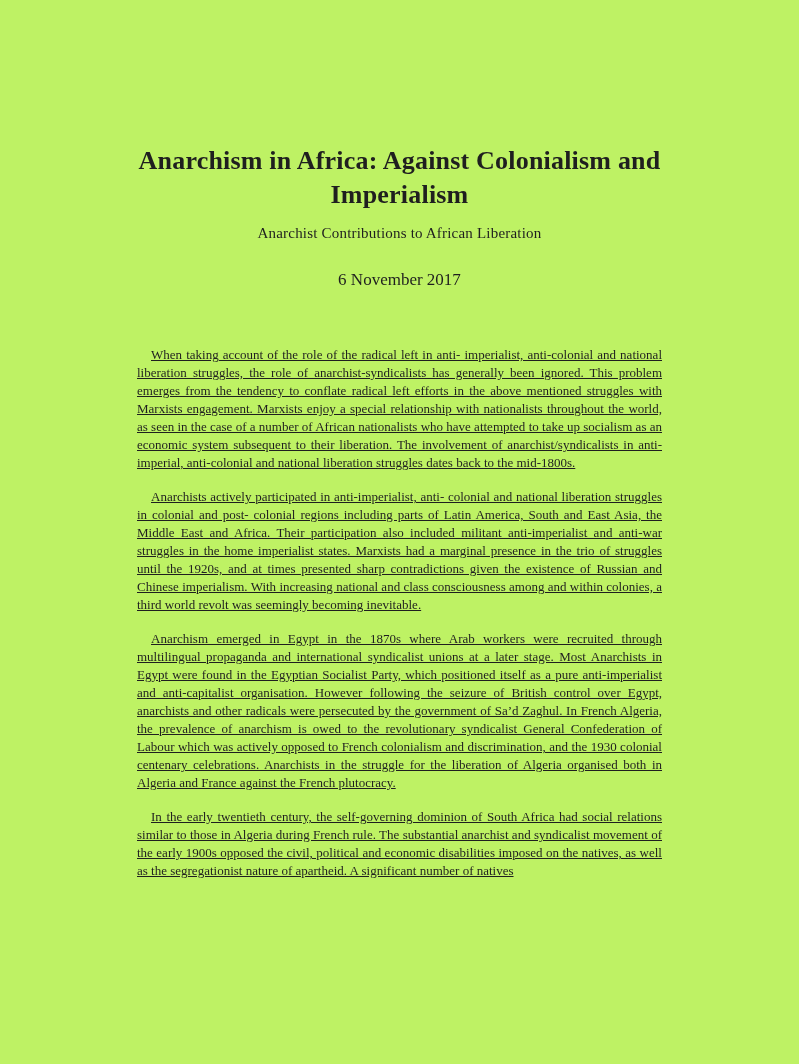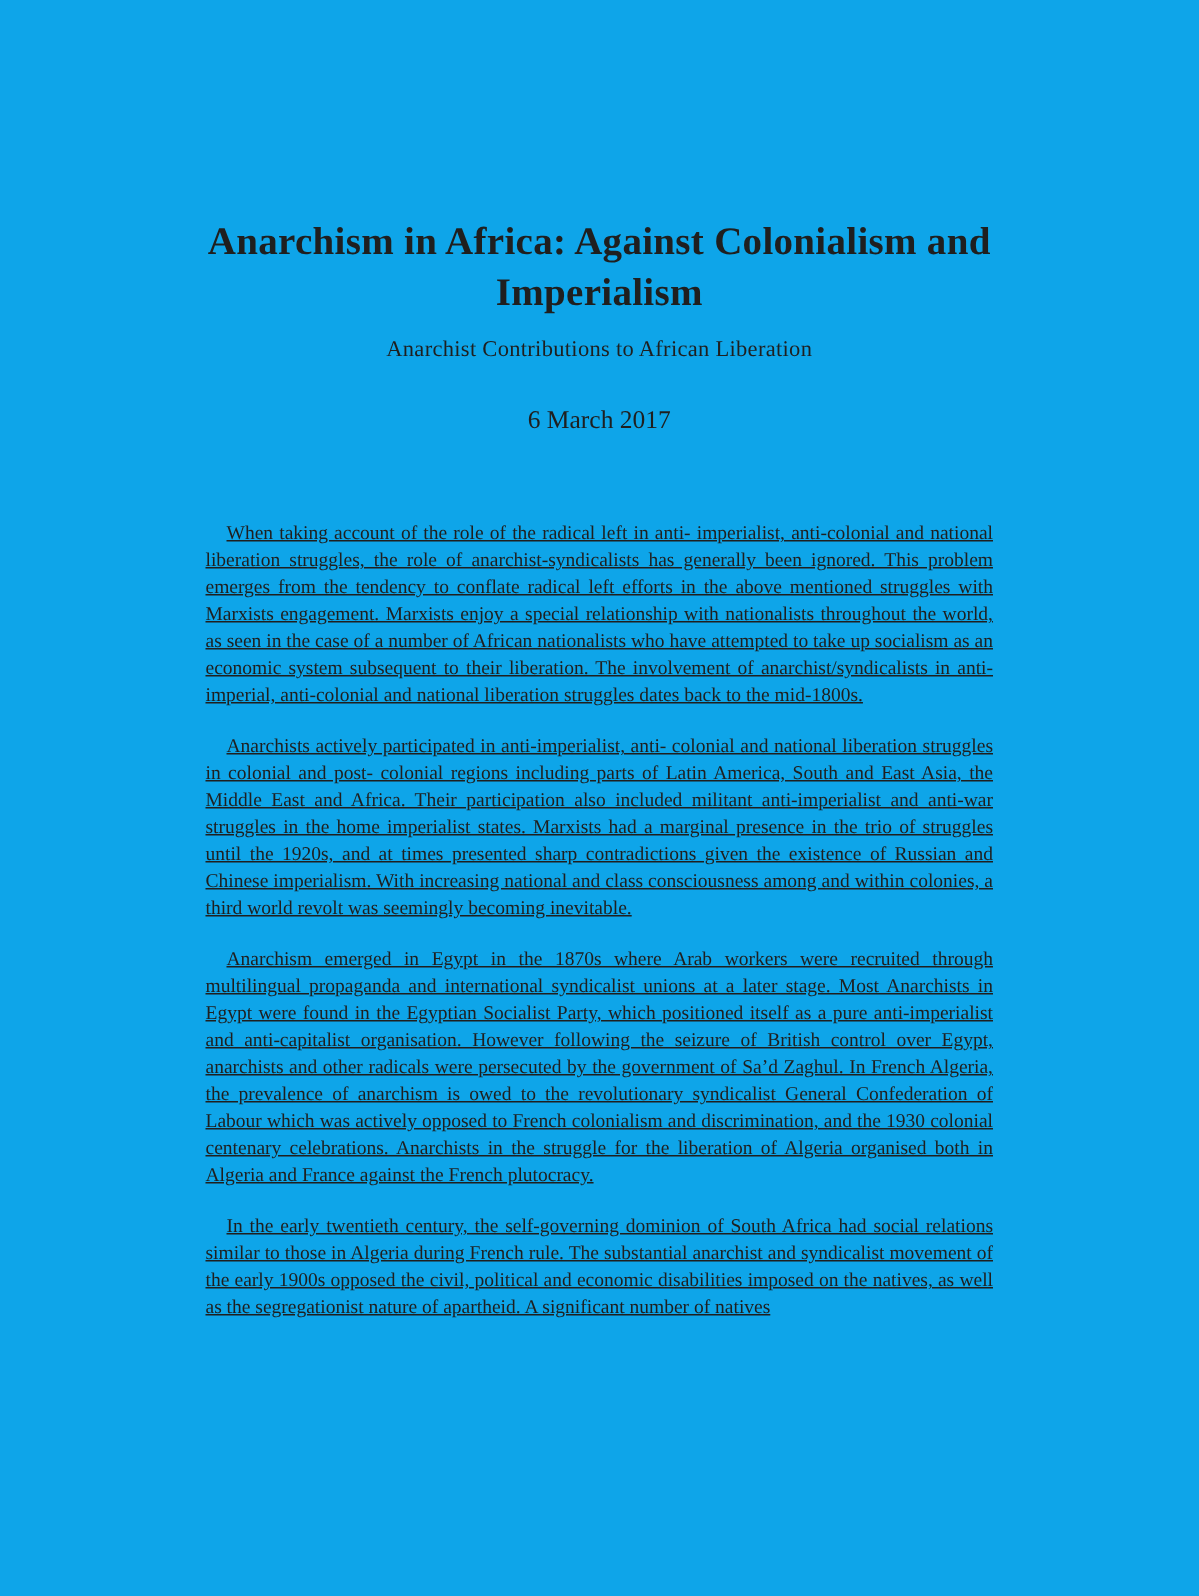--- a/index.html
+++ b/index.html
@@ -5,21 +5,21 @@
   html, body {
     margin: 0;
     padding: 0;
     background: #ffffff;
   }
   .page {
     position: relative;
     width: 799px;
     height: 1064px;
     margin: 0 auto;
-    background: #0ea5e9;
+    background: #bef264;
     color: #1f1f1f;
     font-family: "Liberation Serif", serif;
     overflow: hidden;
     box-sizing: border-box;
   }
   .header {
     text-align: center;
     padding-top: 144px;
   }
   .title {
@@ -58,21 +58,21 @@
     text-decoration: underline;
   }
 </style>
 </head>
 <body>
 
 <div class="page">
   <div class="header">
     <h1 class="title">Anarchism in Africa: Against Colonialism and Imperialism</h1>
     <div class="subtitle">Anarchist Contributions to African Liberation</div>
-    <div class="date">6 March 2017</div>
+    <div class="date">6 November 2017</div>
   </div>
 
   <div class="body-text">
     <p>When taking account of the role of the radical left in anti- imperialist, anti-colonial and national liberation struggles, the role of anarchist-syndicalists has generally been ignored. This problem emerges from the tendency to conflate radical left efforts in the above mentioned struggles with Marxists engagement. Marxists enjoy a special relationship with nationalists throughout the world, as seen in the case of a number of African nationalists who have attempted to take up socialism as an economic system subsequent to their liberation. The involvement of anarchist/syndicalists in anti- imperial, anti-colonial and national liberation struggles dates back to the mid-1800s.</p>
     <p>Anarchists actively participated in anti-imperialist, anti- colonial and national liberation struggles in colonial and post- colonial regions including parts of Latin America, South and East Asia, the Middle East and Africa. Their participation also included militant anti-imperialist and anti-war struggles in the home imperialist states. Marxists had a marginal presence in the trio of struggles until the 1920s, and at times presented sharp contradictions given the existence of Russian and Chinese imperialism. With increasing national and class consciousness among and within colonies, a third world revolt was seemingly becoming inevitable.</p>
     <p>Anarchism emerged in Egypt in the 1870s where Arab workers were recruited through multilingual propaganda and international syndicalist unions at a later stage. Most Anarchists in Egypt were found in the Egyptian Socialist Party, which positioned itself as a pure anti-imperialist and anti-capitalist organisation. However following the seizure of British control over Egypt, anarchists and other radicals were persecuted by the government of Sa’d Zaghul. In French Algeria, the prevalence of anarchism is owed to the revolutionary syndicalist General Confederation of Labour which was actively opposed to French colonialism and discrimination, and the 1930 colonial centenary celebrations. Anarchists in the struggle for the liberation of Algeria organised both in Algeria and France against the French plutocracy.</p>
     <p>In the early twentieth century, the self-governing dominion of South Africa had social relations similar to those in Algeria during French rule. The substantial anarchist and syndicalist movement of the early 1900s opposed the civil, political and economic disabilities imposed on the natives, as well as the segregationist nature of apartheid. A significant number of natives</p>
   </div>
 </div>
 

